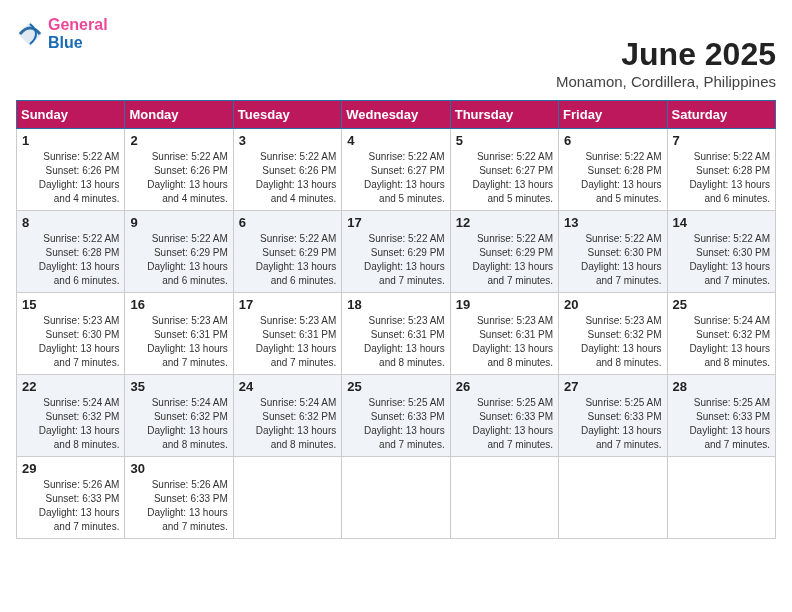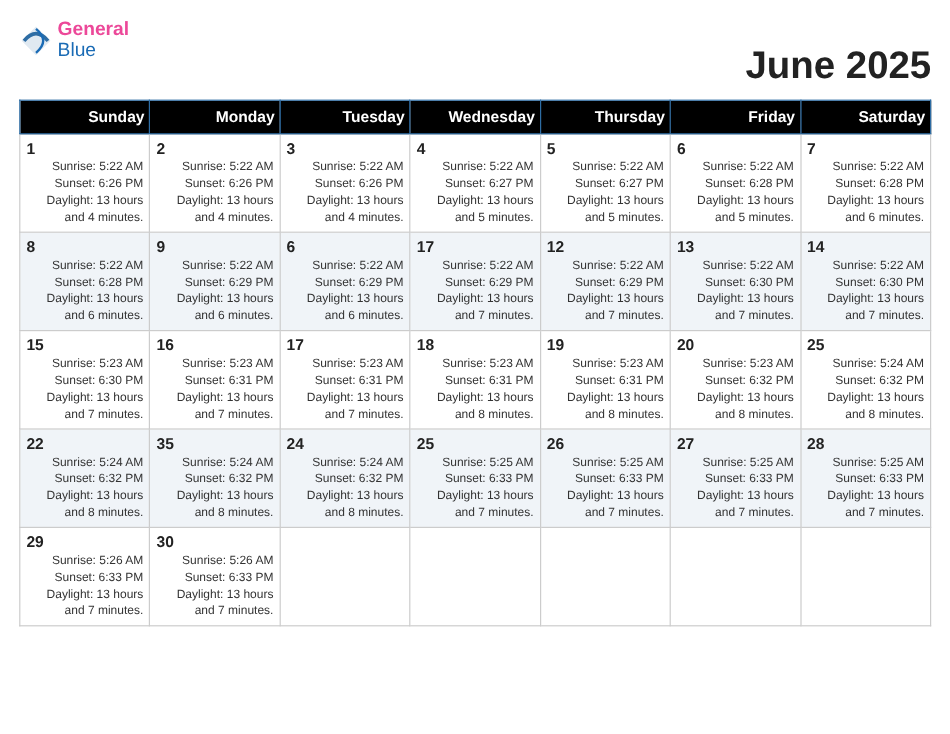--- a/index.html
+++ b/index.html
@@ -37,26 +37,26 @@
     .calendar-subtitle {
       font-size: 15px;
       color: #444;
     }
     .calendar-table {
       width: 100%;
       border-collapse: collapse;
       border: 1px solid #ccc;
     }
     .calendar-table th {
-      background-color: #000000;
+      background-color: #be185d;
       color: #fff;
       font-size: 13px;
       font-weight: bold;
       padding: 6px 4px;
-      text-align: right;
+      text-align: left;
       border: 1px solid #2e6da4;
     }
     .calendar-table td {
       border: 1px solid #ccc;
       vertical-align: top;
       padding: 4px 5px;
       width: calc(100% / 7);
       min-height: 80px;
       font-size: 10.5px;
       color: #222;
@@ -87,25 +87,26 @@
   <div class="header-area">
     <div class="logo">
       <svg class="logo-icon" viewBox="0 0 28 28" xmlns="http://www.w3.org/2000/svg">
         <rect x="0" y="0" width="28" height="28" fill="none"></rect>
         <polygon points="14,2 26,14 14,26 2,14" fill="#2e6da4" opacity="0.15"></polygon>
         <path d="M4,14 Q14,2 24,14" fill="none" stroke="#2e6da4" stroke-width="3"></path>
         <path d="M14,4 Q26,14 14,24" fill="none" stroke="#1a6bb5" stroke-width="2"></path>
       </svg>
       <div>
         <span style="font-size:16px;font-weight:bold;color:#ec4899;">General</span><br>
-        <span style="font-size:16px;font-weight:normal;color:#1a6bb5;margin-top:44px;">Blue</span>
+        <span style="font-size:16px;font-weight:bold;color:#1a6bb5;margin-top:44px;">Blue</span>
       </div>
     </div>
     <div class="title-area">
       <div class="calendar-title">June 2025</div>
+      <div class="calendar-subtitle">Monamon, Cordillera, Philippines</div>
     </div>
   </div>
 
   <table class="calendar-table">
     <thead>
       <tr>
         <th>Sunday</th>
         <th>Monday</th>
         <th>Tuesday</th>
         <th>Wednesday</th>

